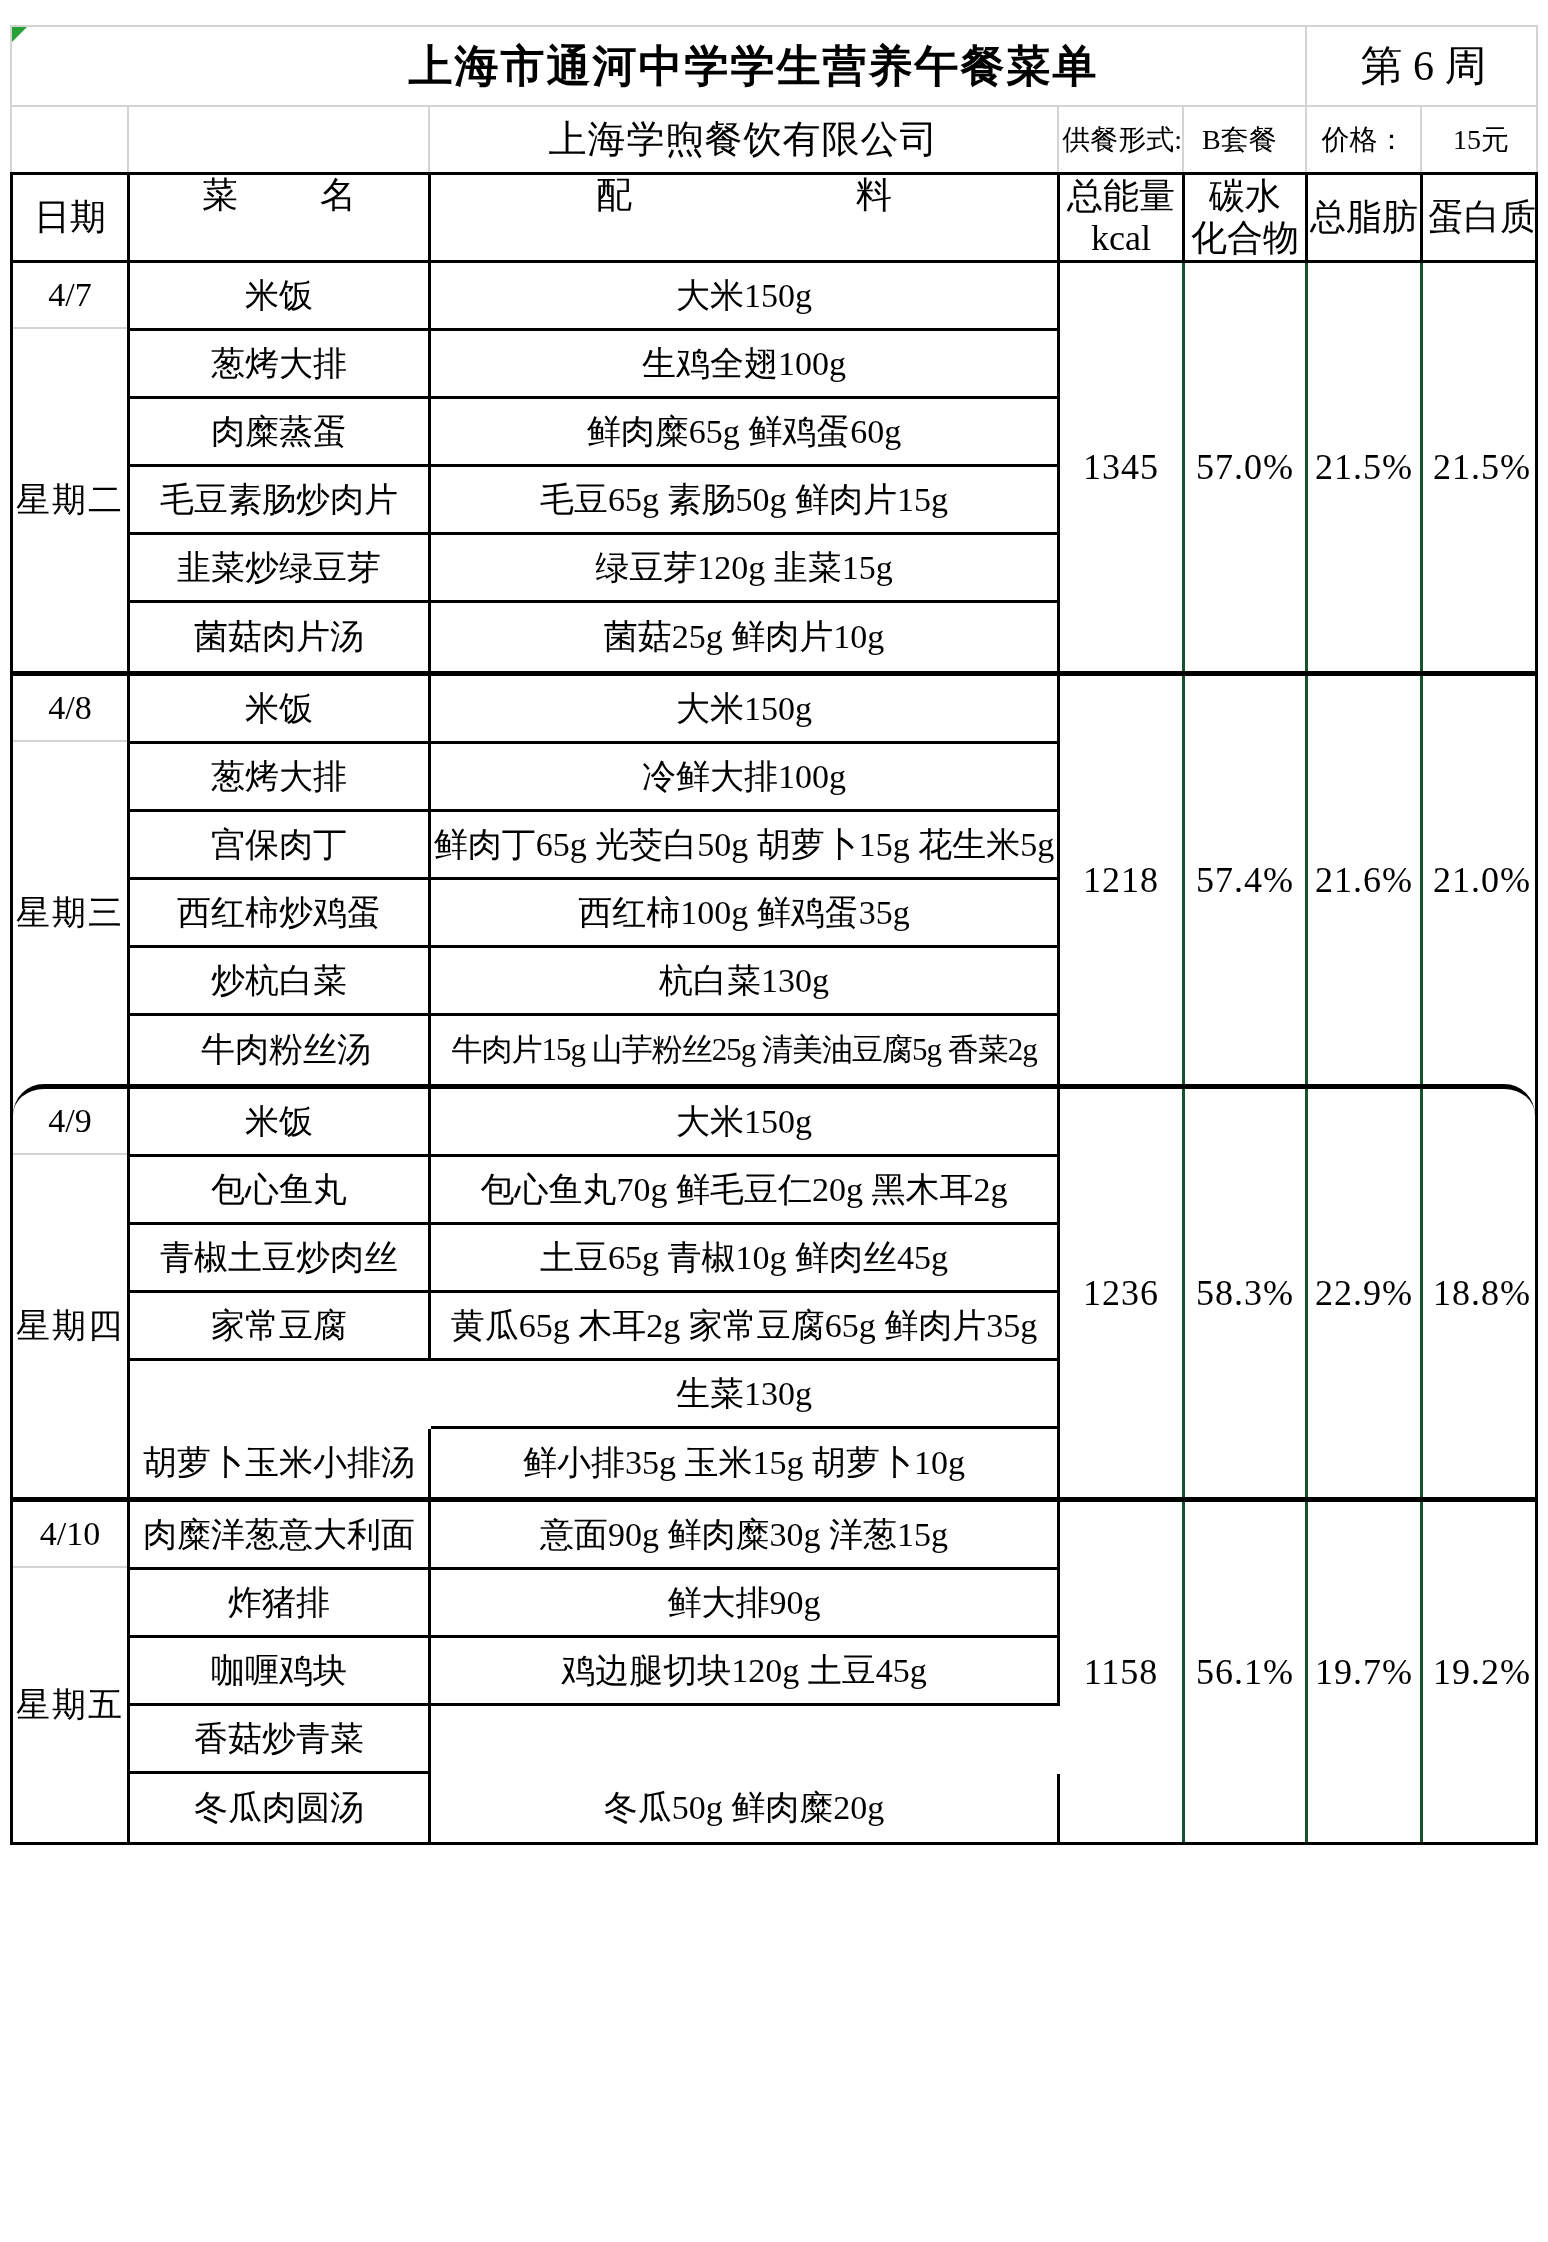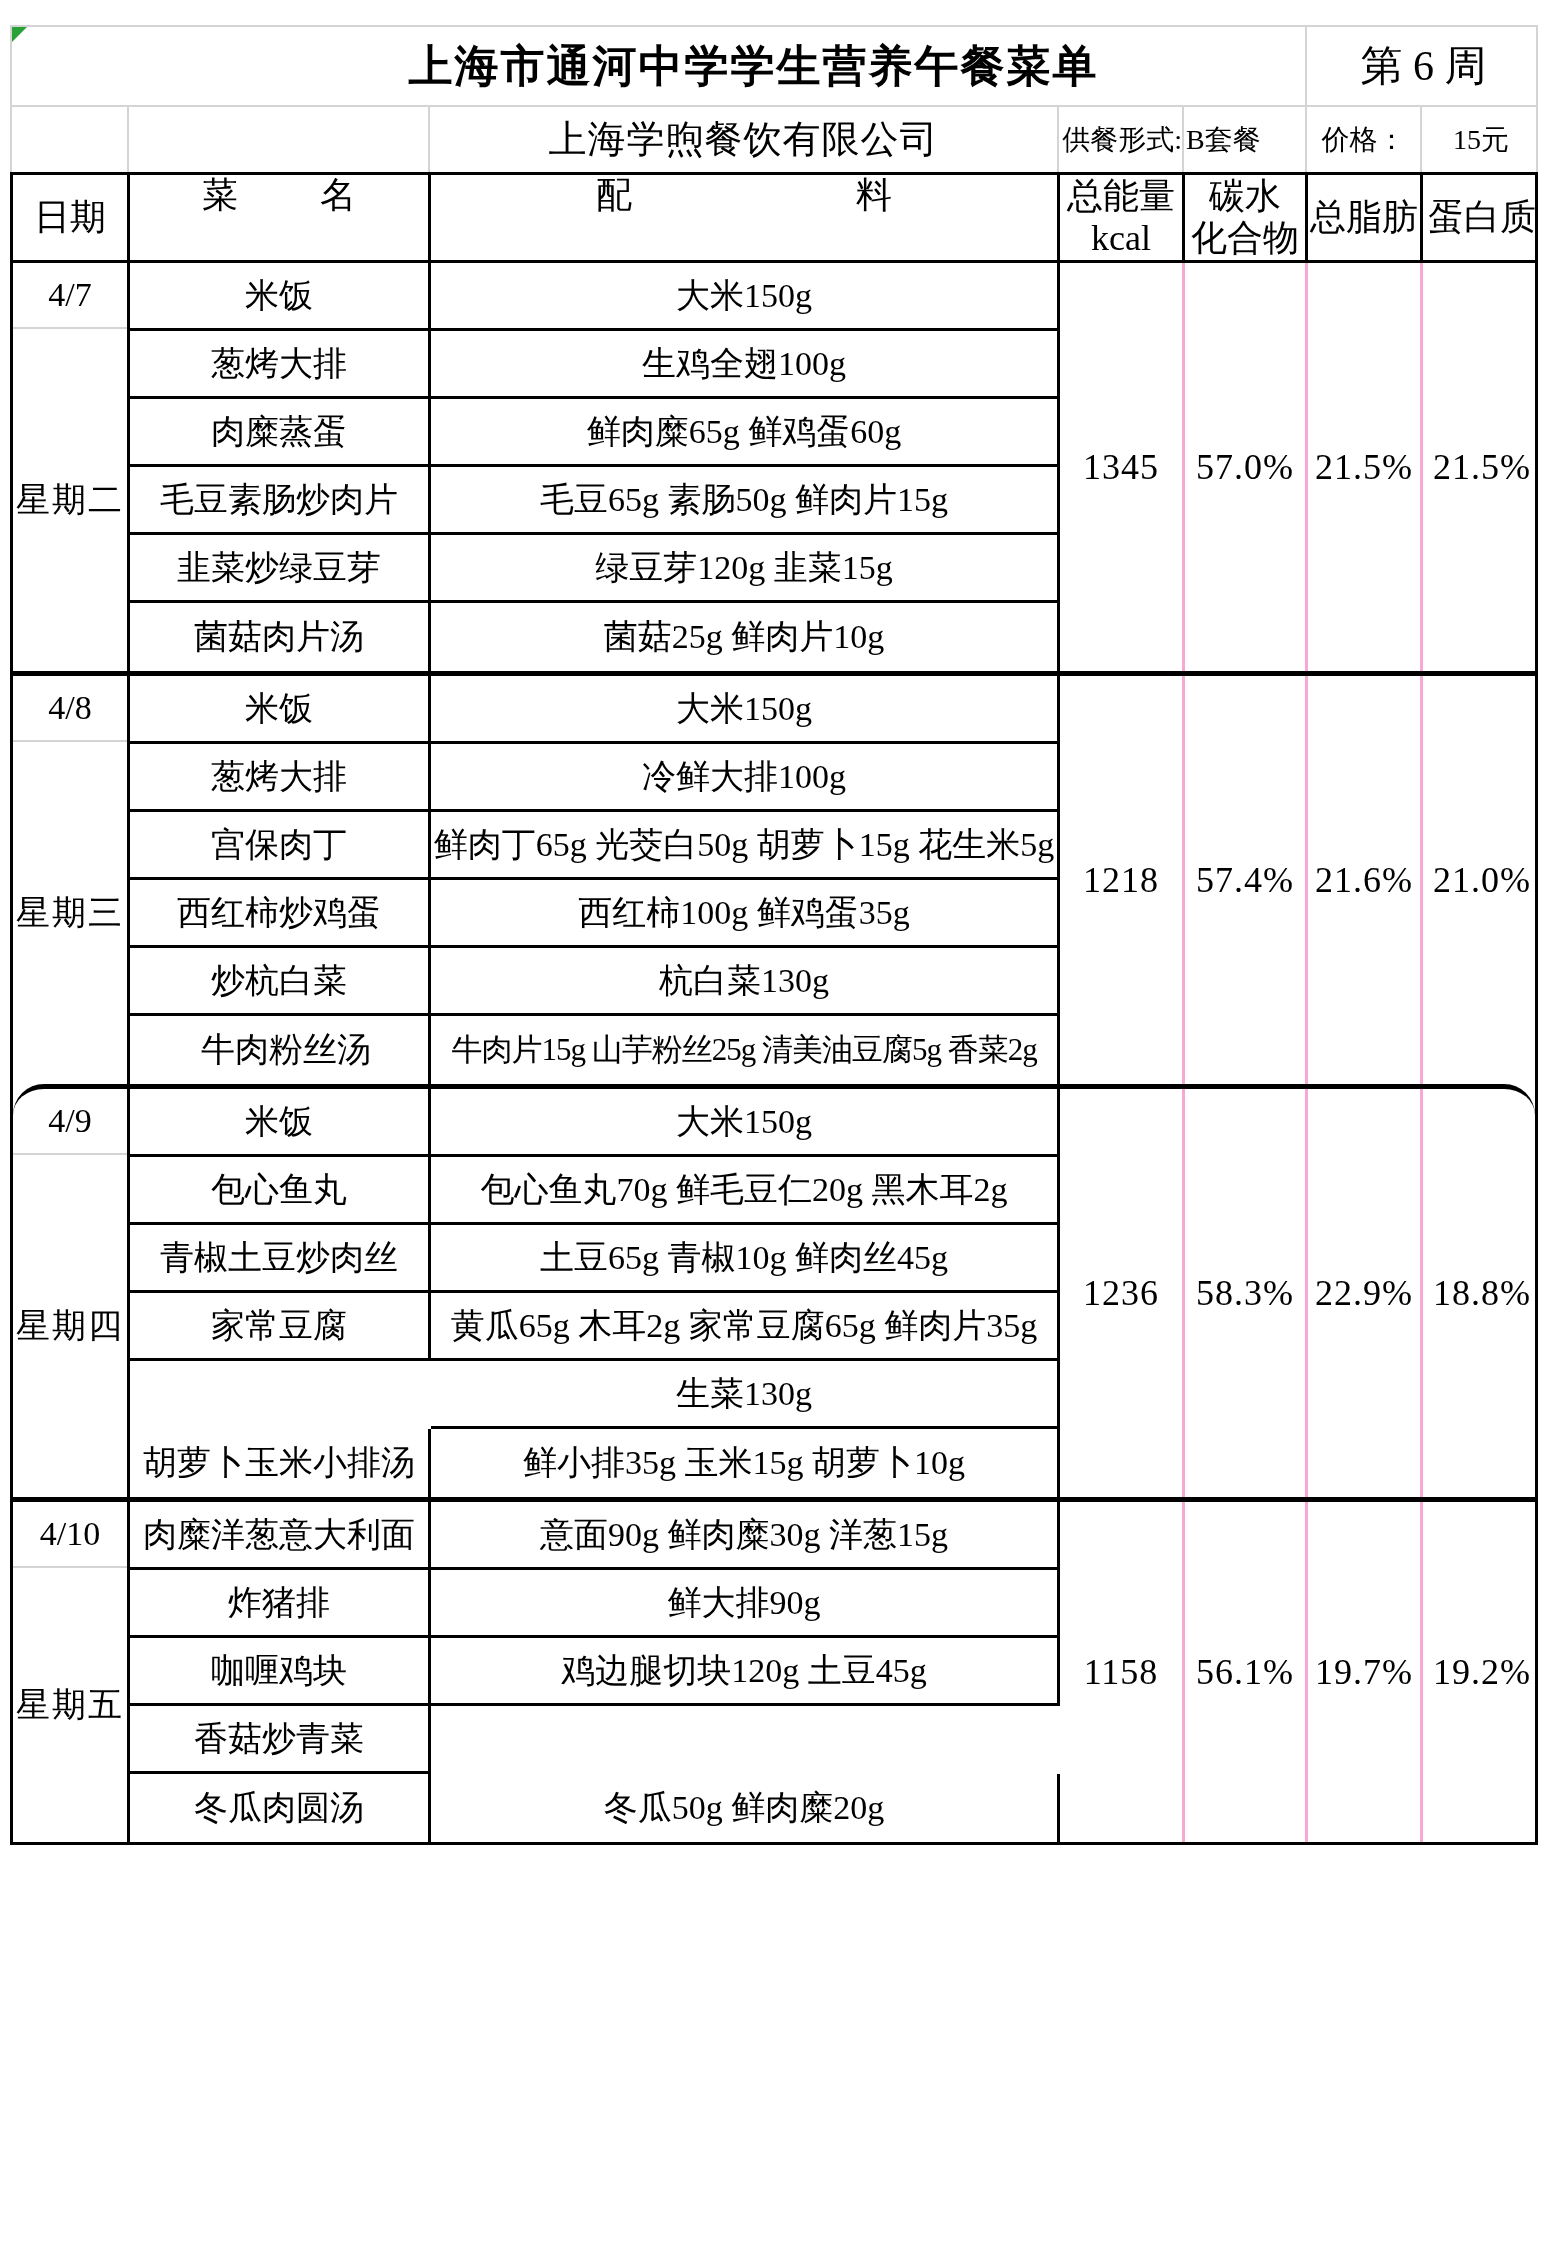--- a/index.html
+++ b/index.html
@@ -24,21 +24,21 @@
   .week-cell{display:flex;align-items:center;justify-content:center;font-size:42px;white-space:nowrap;}
   .top-row2{
     display:grid;grid-template-columns:117px 301px 629px 125px 123px 115px 118px;height:67px;
     border-top:2px solid #d4d4d4;border-left:2px solid #d4d4d4;border-right:2px solid #d4d4d4;
     box-sizing:border-box;
   }
   .top-row2 > div{border-right:2px solid #d4d4d4;display:flex;align-items:center;box-sizing:border-box;white-space:nowrap;}
   .top-row2 > div:last-child{border-right:none;}
   .company-cell{justify-content:center;font-size:38px;letter-spacing:1px;}
   .mealform-label{justify-content:flex-end;font-size:28px;}
-  .mealform-value{justify-content:flex-start;font-size:28px;padding-left:2px;}
+  .mealform-value{justify-content:flex-start;font-size:28px;padding-left:18px;}
   .price-label{justify-content:center;font-size:28px;}
   .price-value{justify-content:center;font-size:28px;}
   
   .menu-table{border:3px solid #000;box-sizing:content-box;}
   .grid7{display:grid;grid-template-columns:117px 301px 629px 125px 123px 115px 118px;}
   .header-row{height:85px;border-bottom:3px solid #000;}
   .header-row > div{
     border-right:3px solid #000;display:flex;align-items:center;justify-content:center;
     font-size:36px;text-align:center;white-space:pre-line;line-height:1.15;box-sizing:border-box;
   }
@@ -57,21 +57,21 @@
   .weekday{flex:1;display:flex;align-items:center;justify-content:center;font-size:34px;letter-spacing:2px;}
   .c-dish,.c-ing{
     display:flex;align-items:center;justify-content:center;
     font-size:34px;white-space:nowrap;box-sizing:border-box;overflow:hidden;
   }
   .c-dish{grid-column:2;border-right:3px solid #000;}
   .c-ing{grid-column:3;border-right:3px solid #000;}
   .hb{border-bottom:3px solid #000;}
   .c-num{
     display:flex;align-items:center;justify-content:center;grid-row:1 / -1;
-    font-size:36px;box-sizing:border-box;border-right:3px solid #f9a8d4;letter-spacing:1px;
+    font-size:36px;box-sizing:border-box;border-right:3px solid #14532d;letter-spacing:1px;
   }
   .c-num.last{border-right:none;}
 </style>
 </head>
 <body>
 
 <div class="sheet">
 
   <div class="top-row1">
     <div class="flag"></div>

